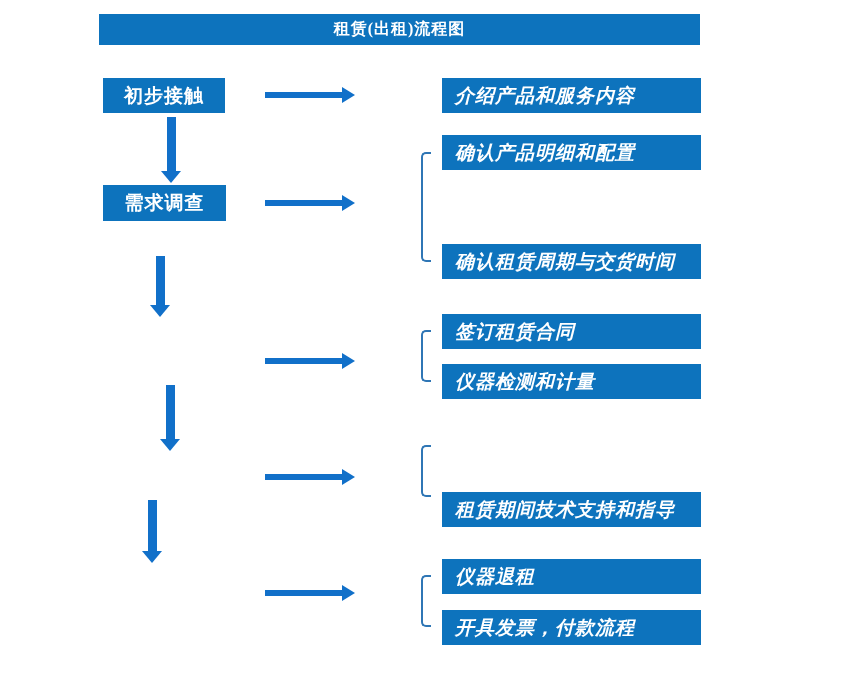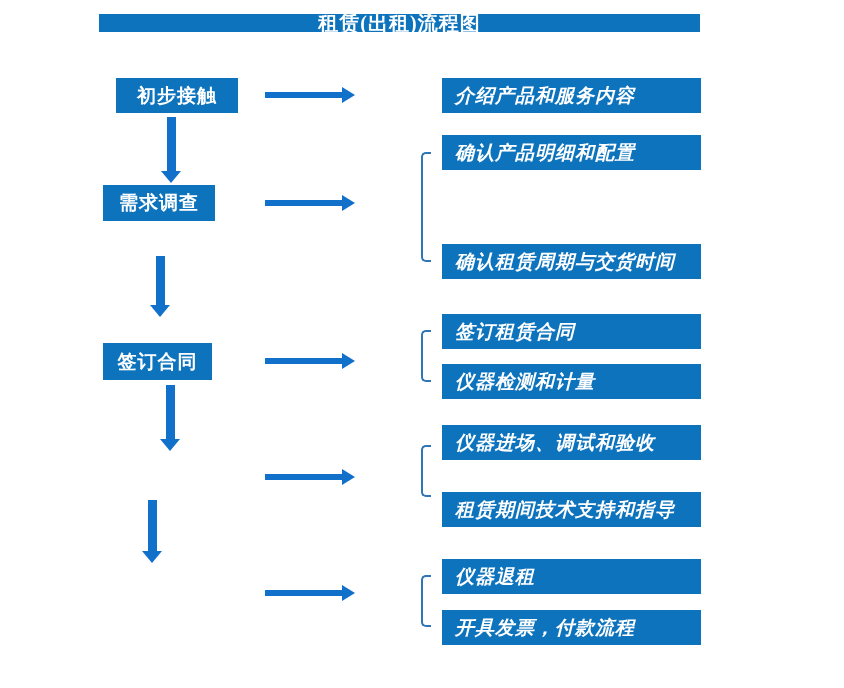--- a/index.html
+++ b/index.html
@@ -7,24 +7,24 @@
     --arrow-blue:#1170c9;
     --bracket-blue:#2f76b5;
     --text-white:#ffffff;
   }
   html,body{margin:0;padding:0;background:#ffffff;}
   .canvas{
     position:relative;width:844px;height:688px;background:#ffffff;overflow:hidden;
     font-family:"Liberation Serif","DejaVu Serif",serif;
   }
   .title-bar{
-    position:absolute;left:99px;top:14px;width:601px;height:18px;
+    position:absolute;left:99px;top:14px;width:601px;height:31px;
     background:var(--box-blue);color:var(--text-white);
     display:flex;align-items:center;justify-content:center;
-    font-weight:bold;font-size:20px;letter-spacing:1px;
+    font-weight:bold;font-size:16px;letter-spacing:1px;
   }
   .stage{
     position:absolute;background:var(--box-blue);color:var(--text-white);
     display:flex;align-items:center;justify-content:center;
     font-weight:bold;font-size:19px;letter-spacing:1px;
   }
   .out{
     position:absolute;left:442px;width:259px;height:35px;box-sizing:border-box;
     background:var(--box-blue);color:var(--text-white);
     display:flex;align-items:center;padding-left:13px;
@@ -54,30 +54,28 @@
 </style>
 </head>
 <body>
 
 <div class="canvas">
 
   <div class="title-bar">
     <span>租赁(出租)流程图</span>
   </div>
 
-  <div class="stage" style="left:116px;top:78px;width:122px;height:35px">初步接触</div>
-  <div class="stage" style="left:103px;top:185px;width:112px;height:36px">需求调查</div>
-  <div class="stage" style="left:103px;top:343px;width:109px;height:37px">签订合同</div>
+  <div class="stage" style="left:103px;top:78px;width:122px;height:35px">初步接触</div>
+  <div class="stage" style="left:103px;top:185px;width:123px;height:36px">需求调查</div>
 
   <div class="out" style="top:78px">介绍产品和服务内容</div>
   <div class="out" style="top:135px">确认产品明细和配置</div>
   <div class="out" style="top:244px">确认租赁周期与交货时间</div>
   <div class="out" style="top:364px">仪器检测和计量</div>
   <div class="out" style="top:314px">签订租赁合同</div>
-  <div class="out" style="top:425px">仪器进场、调试和验收</div>
   <div class="out" style="top:492px">租赁期间技术支持和指导</div>
   <div class="out" style="top:610px">开具发票，付款流程</div>
   <div class="out" style="top:559px">仪器退租</div>
 
   <div class="harrow" style="top:92px"></div>
   <div class="harrow" style="top:200px"></div>
   <div class="harrow" style="top:358px"></div>
   <div class="harrow" style="top:474px"></div>
   <div class="harrow" style="top:590px"></div>
 

